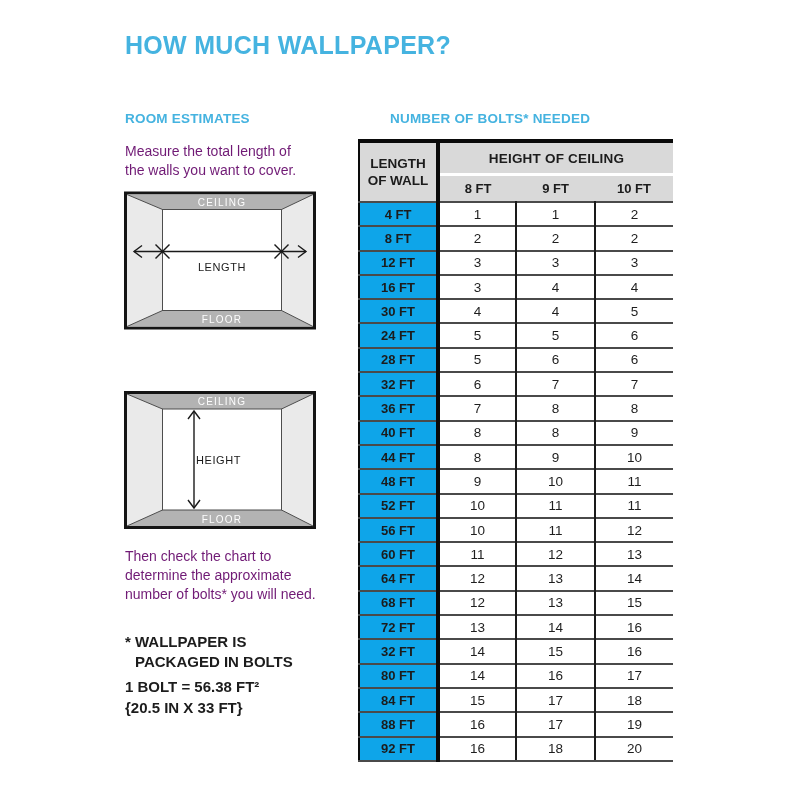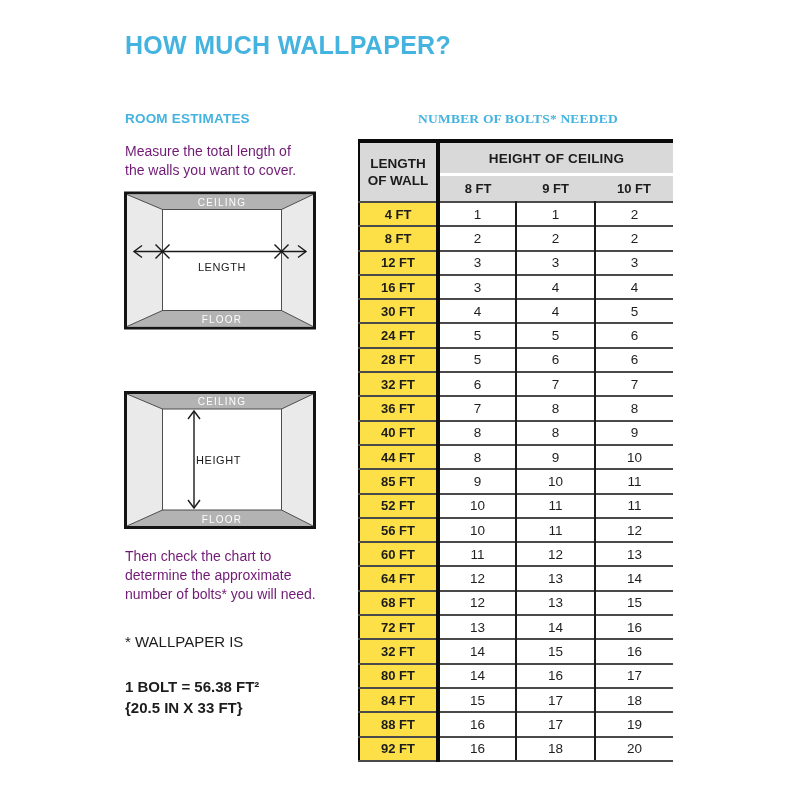--- a/index.html
+++ b/index.html
@@ -3,41 +3,41 @@
 <meta charset="utf-8">
 <style>
   html,body{margin:0;padding:0;background:#fff;}
   #canvas{position:relative;width:800px;height:800px;background:#fff;overflow:hidden;
           font-family:"Liberation Sans",sans-serif;color:#1c1c1c;padding-left:8px;}
   .abs{position:absolute;}
   .accent{color:#45b3e0;}
   #title{left:125px;top:31px;font-size:25px;font-weight:bold;letter-spacing:.3px;}
   .section-head{font-size:13.5px;font-weight:bold;letter-spacing:.2px;}
   #room-head{left:125px;top:111px;}
-  #table-head{left:360px;top:111px;width:316px;text-align:center;font-family:Liberation Serif, serif;}
+  #table-head{left:390px;top:111px;width:316px;text-align:left;}
   .para{font-size:14px;line-height:19px;white-space:pre-line;color:#701a75;}
   #para-length{left:125px;top:142px;}
   #para-height{left:125px;top:345px;}
   #para-chart{left:125px;top:547px;}
-  #footnote{left:125px;top:632px;font-size:15px;font-weight:normal;line-height:20px;}
+  #footnote{left:125px;top:632px;font-size:15px;font-weight:bold;line-height:20px;}
   #footnote .hang{padding-left:10px;}
   #boltspec{left:125px;top:676px;font-size:15px;font-weight:bold;line-height:21px;white-space:pre-line;}
   #dia-length{left:124px;top:191px;}
   #dia-height{left:124px;top:391px;}
 
   #table-wrap{left:358px;top:139px;}
   table.bolts{border-collapse:collapse;table-layout:fixed;width:314px;
               border-top:4px solid #0a0a0a;border-left:2px solid #0a0a0a;}
   table.bolts td,table.bolts th{border-top:2px solid #4a4a4a;padding:0;margin:0;}
   th.h-lenwall{background:#d9d9d9;border-right:4px solid #0a0a0a;font-weight:bold;
                font-size:13.5px;line-height:17px;text-align:center;white-space:pre-line;}
   th.h-ceiling{background:#d9d9d9;font-weight:bold;font-size:13.5px;text-align:center;
                height:30px;border-bottom:3px solid #fff;letter-spacing:.2px;}
   th.h-ft{background:#d9d9d9;font-weight:bold;font-size:13px;text-align:center;height:25px;}
-  td.rowlabel{background:#fde047;border-right:4px solid #0a0a0a;font-weight:bold;
+  td.rowlabel{background:#0ea5e9;border-right:4px solid #0a0a0a;font-weight:bold;
               font-size:13px;text-align:center;height:22.3px;}
   td.val{background:#fff;font-size:13.5px;text-align:center;color:#1e1e1e;}
   td.v0,td.v1{border-right:2px solid #1a1a1a;}
   table.bolts tbody tr:last-child td{border-bottom:2px solid #4a4a4a;}
 
   svg .room-txt{font-family:"Liberation Sans",sans-serif;font-size:10px;fill:#fdfdfd;letter-spacing:1.2px;}
   svg .meas-txt{font-family:"Liberation Sans",sans-serif;font-size:11px;fill:#1a1a1a;letter-spacing:.6px;}
 </style>
 </head>
 <body>
@@ -101,20 +101,21 @@
     </g>
     <text class="meas-txt" x="94.5" y="72.5" text-anchor="middle">HEIGHT</text>
   </svg>
 
   <div id="para-chart" class="abs para">Then check the chart to
 determine the approximate
 number of bolts* you will need.</div>
 
   <div id="footnote" class="abs">
     <div>* WALLPAPER IS</div>
+    <div class="hang">PACKAGED IN BOLTS</div>
   </div>
 
   <div id="boltspec" class="abs">1 BOLT = 56.38 FT²
 {20.5 IN X 33 FT}</div>
 
   <div id="table-head" class="abs section-head accent" style="color: rgb(69, 179, 224);">NUMBER OF BOLTS* NEEDED</div>
 
   <div id="table-wrap" class="abs">
     <table class="bolts">
       <colgroup>
@@ -196,21 +197,21 @@
             <td class="val v1">8</td>
             <td class="val v2">9</td>
           </tr>
           <tr>
             <td class="rowlabel">44 FT</td>
             <td class="val v0">8</td>
             <td class="val v1">9</td>
             <td class="val v2">10</td>
           </tr>
           <tr>
-            <td class="rowlabel">85 FT</td>
+            <td class="rowlabel">48 FT</td>
             <td class="val v0">9</td>
             <td class="val v1">10</td>
             <td class="val v2">11</td>
           </tr>
           <tr>
             <td class="rowlabel">52 FT</td>
             <td class="val v0">10</td>
             <td class="val v1">11</td>
             <td class="val v2">11</td>
           </tr>

